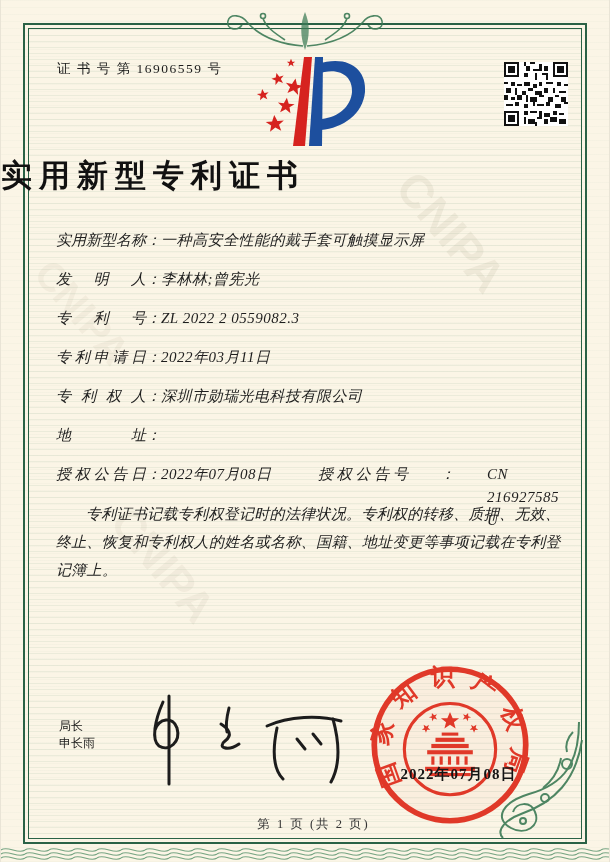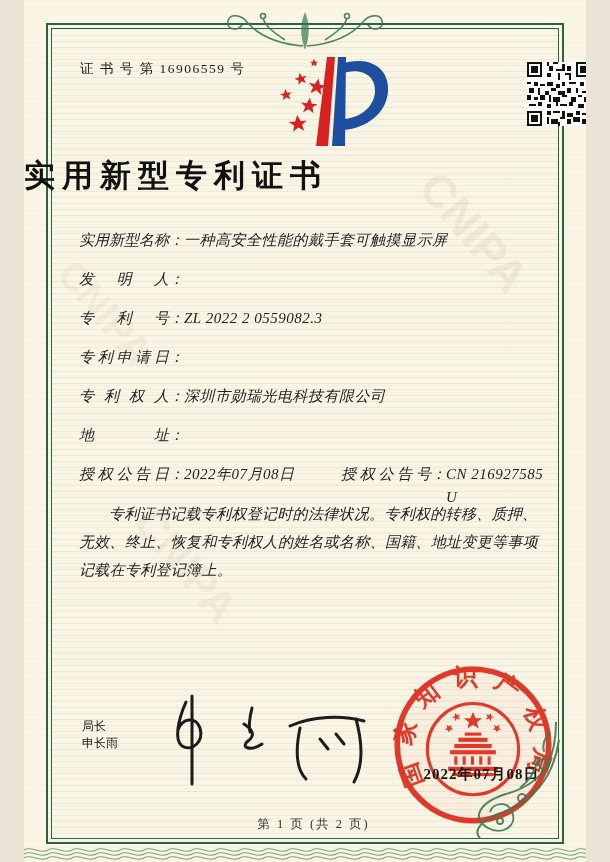--- a/index.html
+++ b/index.html
@@ -1,17 +1,17 @@
 <!DOCTYPE html>
 <html><head>
 <meta charset="utf-8">
 <style>
   html,body{margin:0;padding:0;background:#e9e4d6;}
   .page{
-    position:relative;width:562px;height:862px;margin:0 auto;
+    position:relative;width:608px;height:862px;margin:0 auto;
     background:#fbf5e6;overflow:hidden;
     font-family:"Liberation Serif","DejaVu Serif",serif;color:#222;
     background-image:repeating-linear-gradient(180deg, rgba(150,180,155,.05) 0 1px, transparent 1px 7px);
   }
   .frame{
     position:absolute;left:22px;top:23px;right:22px;bottom:18px;
     border:2px solid #2a6246;
   }
   .frame-inner{
     position:absolute;left:3px;top:3px;right:3px;bottom:3px;
@@ -25,21 +25,21 @@
     position:absolute;left:0;right:0;top:155px;text-align:left;
     font-size:31px;font-weight:700;letter-spacing:7px;color:#111;
   }
   .content{position:absolute;left:55px;right:38px;top:229px;font-size:15px;color:#1e1e1e;font-style:italic;}
   .row{display:flex;margin-bottom:16px;line-height:23px;}
   .lbl{display:inline-block;width:90px;flex:0 0 90px;text-align:justify;text-align-last:justify;}
   .colon{flex:0 0 auto;}
   .val{flex:1 1 auto;margin-left:0;letter-spacing:.5px;}
   .grant-row{display:flex;margin-top:2px;line-height:23px;}
   .grant-left{display:flex;width:262px;flex:0 0 262px;}
-  .grant-right{display:flex;}
+  .grant-right{display:flex;gap:32px;}
   .paras{position:absolute;left:55px;right:42px;top:500px;font-size:15px;line-height:28px;color:#222;
          font-style:italic;letter-spacing:.3px;}
   .paras p{margin:0;text-indent:2em;}
   .signer{position:absolute;left:58px;top:718px;font-size:12px;color:#1a1a1a;
           font-family:"Liberation Sans","DejaVu Sans",sans-serif;}
   .signer .name{margin-top:0;}
   .signature{position:absolute;left:128px;top:694px;width:235px;height:95px;}
   .seal{position:absolute;left:366px;top:662px;width:166px;height:166px;opacity:.93;}
   .seal-date{position:absolute;left:385px;top:765px;width:145px;text-align:center;
              font-size:15px;font-weight:700;letter-spacing:1px;color:#141414;}
@@ -168,29 +168,31 @@
 
   <div class="content">
     <div class="row">
       <span class="lbl">实用新型名称</span>
         <span class="colon">：</span>
       <span class="val">一种高安全性能的戴手套可触摸显示屏</span>
     </div>
     <div class="row">
       <span class="lbl">发明人</span>
         <span class="colon">：</span>
+      <span class="val">李林林;曾宪光</span>
     </div>
     <div class="row">
       <span class="lbl">专利号</span>
         <span class="colon">：</span>
       <span class="val">ZL 2022 2 0559082.3</span>
     </div>
     <div class="row">
       <span class="lbl">专利申请日</span>
         <span class="colon">：</span>
+      <span class="val">2022年03月11日</span>
     </div>
     <div class="row">
       <span class="lbl">专利权人</span>
         <span class="colon">：</span>
       <span class="val">深圳市勋瑞光电科技有限公司</span>
     </div>
     <div class="row">
       <span class="lbl">地址</span>
         <span class="colon">：</span>
     </div>

